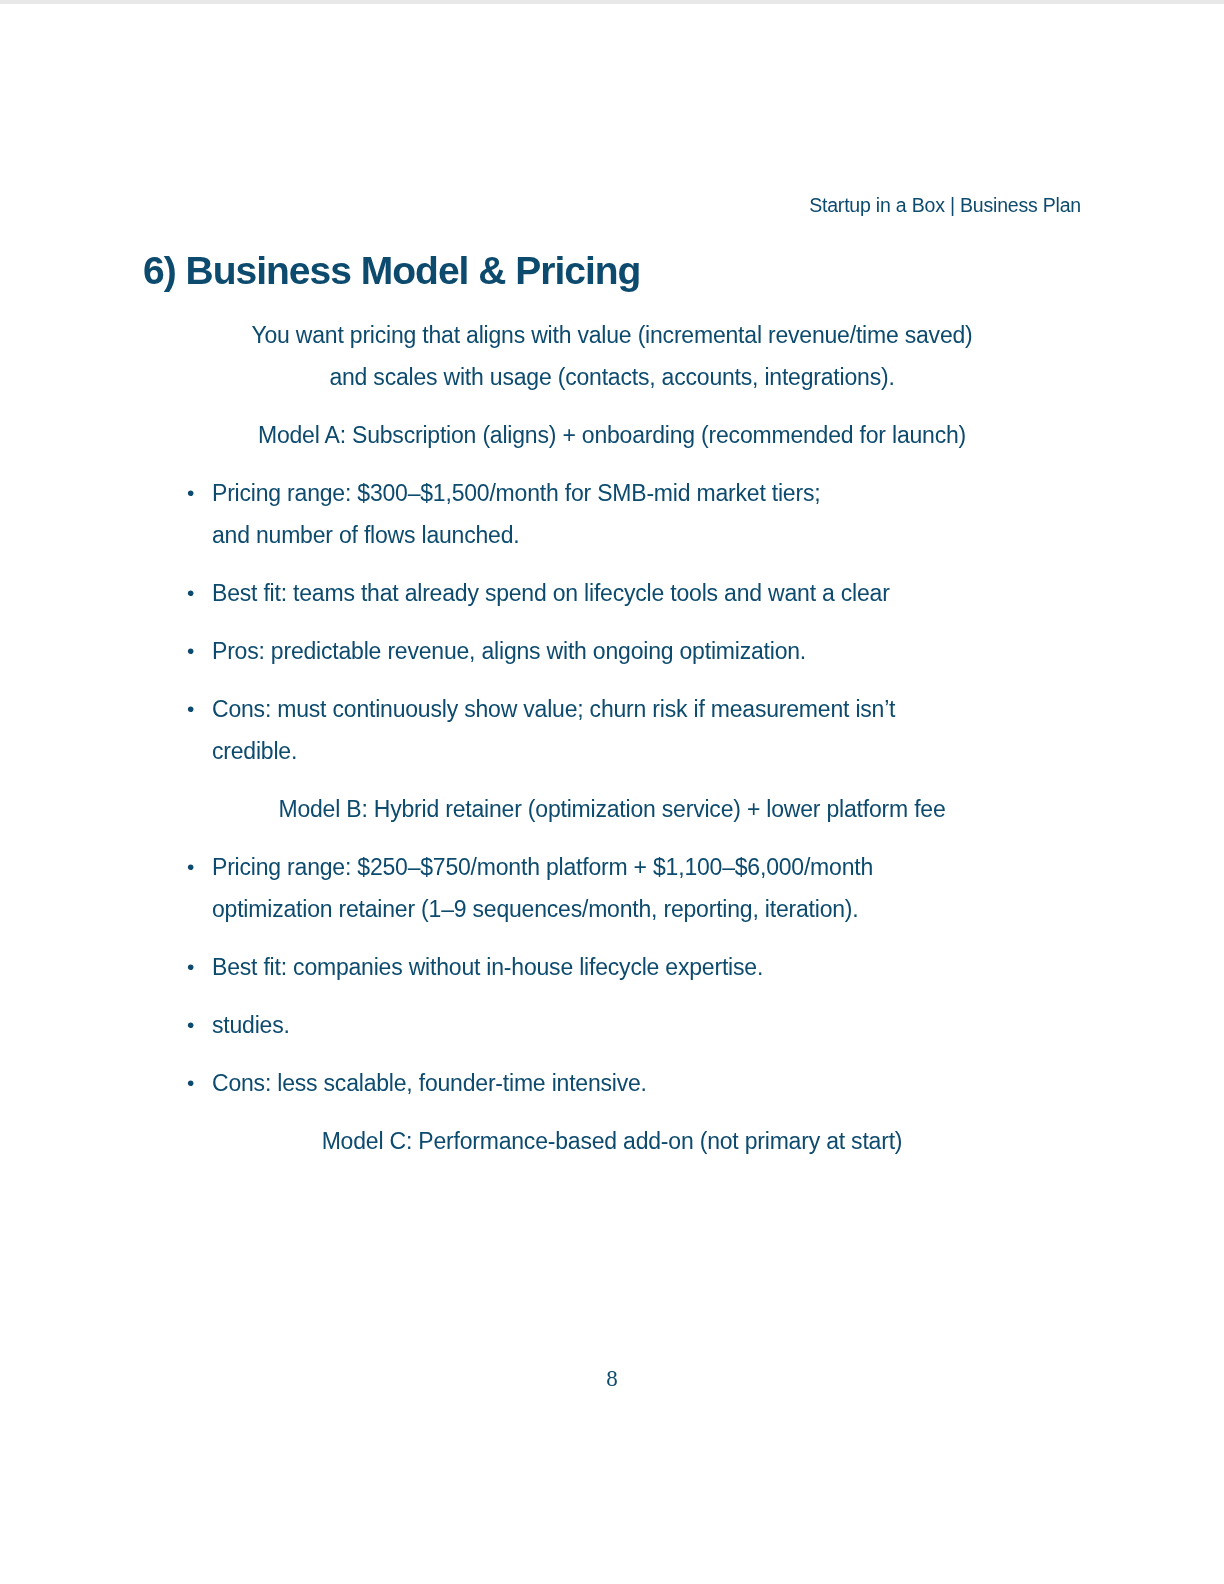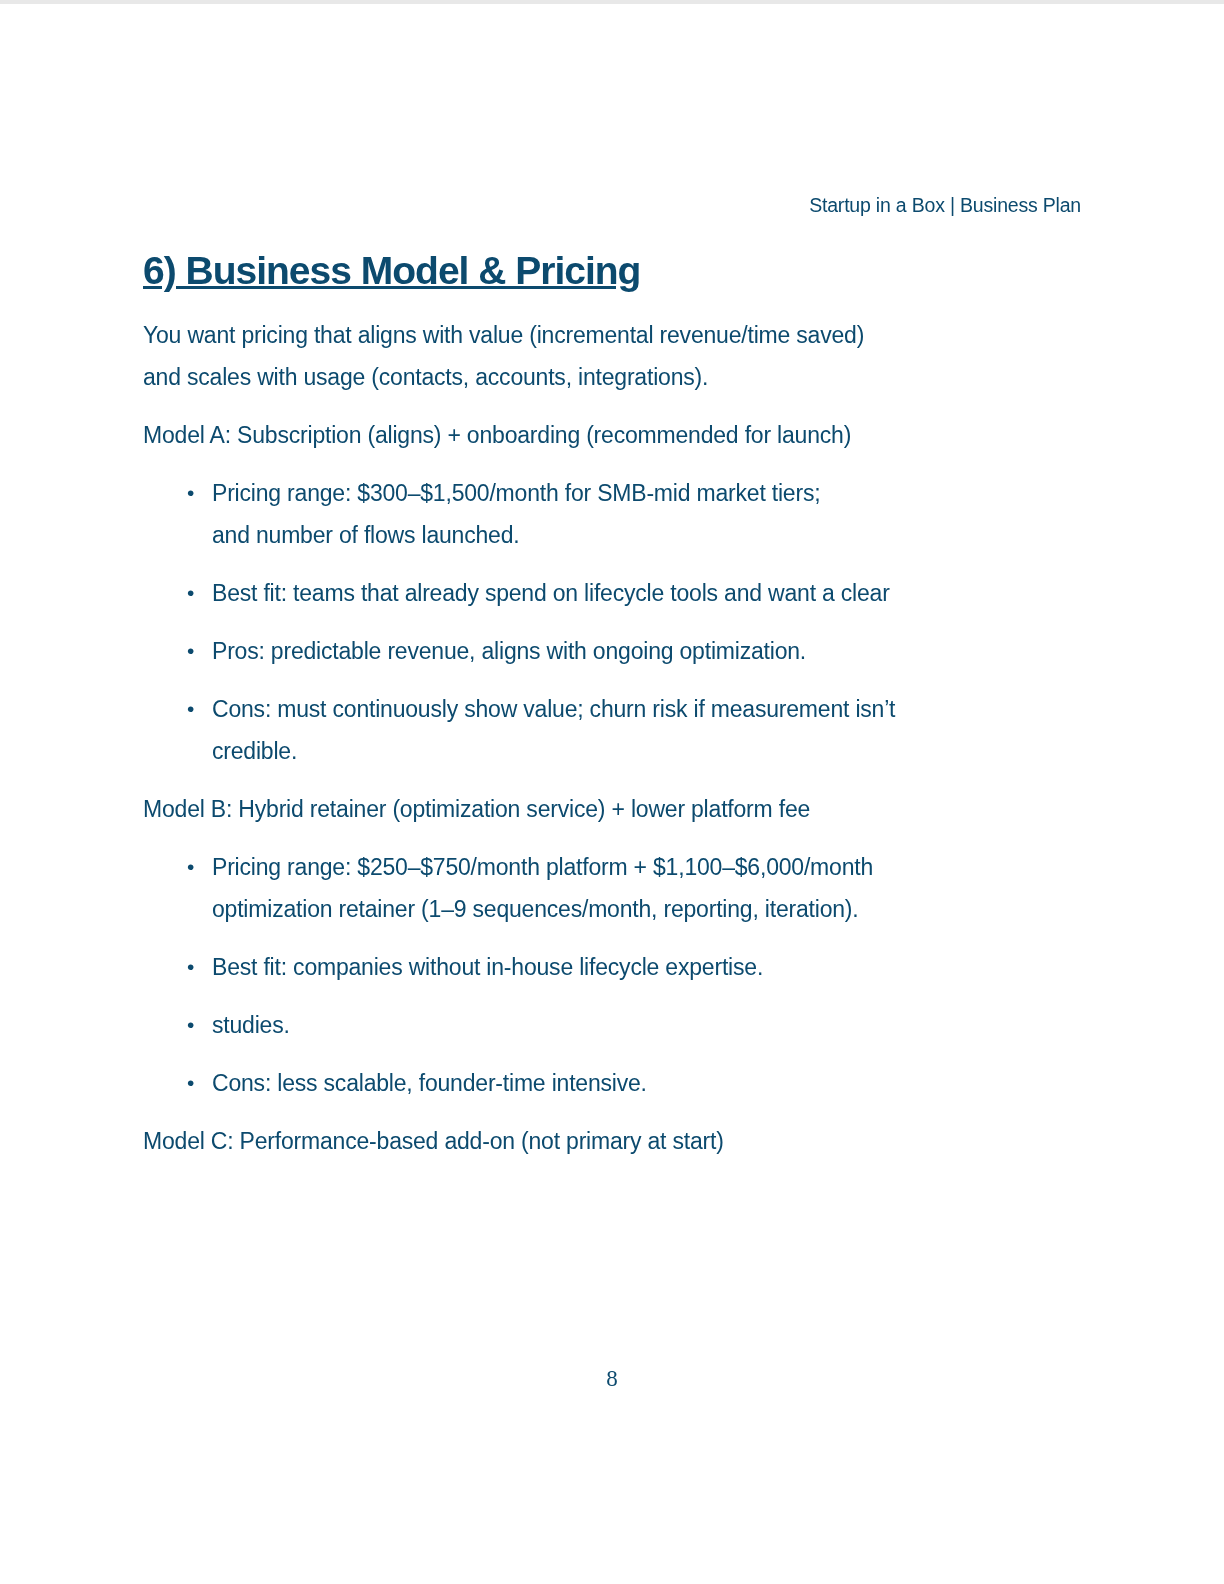--- a/index.html
+++ b/index.html
@@ -23,23 +23,22 @@
     font-size:19.5px;
     line-height:23px;
   }
   .title{
     margin:29px 0 0 0;
     font-size:39px;
     line-height:50px;
     font-weight:700;
     letter-spacing:-1px;
     white-space:nowrap;
-    text-decoration:underline;
   }
-  .para{margin:16px 0 0 0;}
+  .para{margin:16px 0 0 0;text-align:center;}
   .intro{margin-top:18px;}
   .line{display:block;white-space:nowrap;}
   .bullets{list-style:none;margin:0;padding:0;}
   .bullets li{position:relative;padding-left:69px;margin-top:16px;}
   .marker{
     position:absolute;
     left:44px;top:0;
     font-size:21px;
   }
   .footer{

